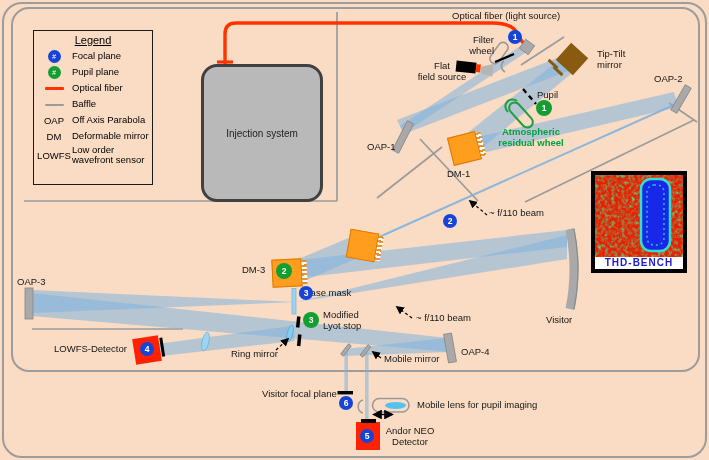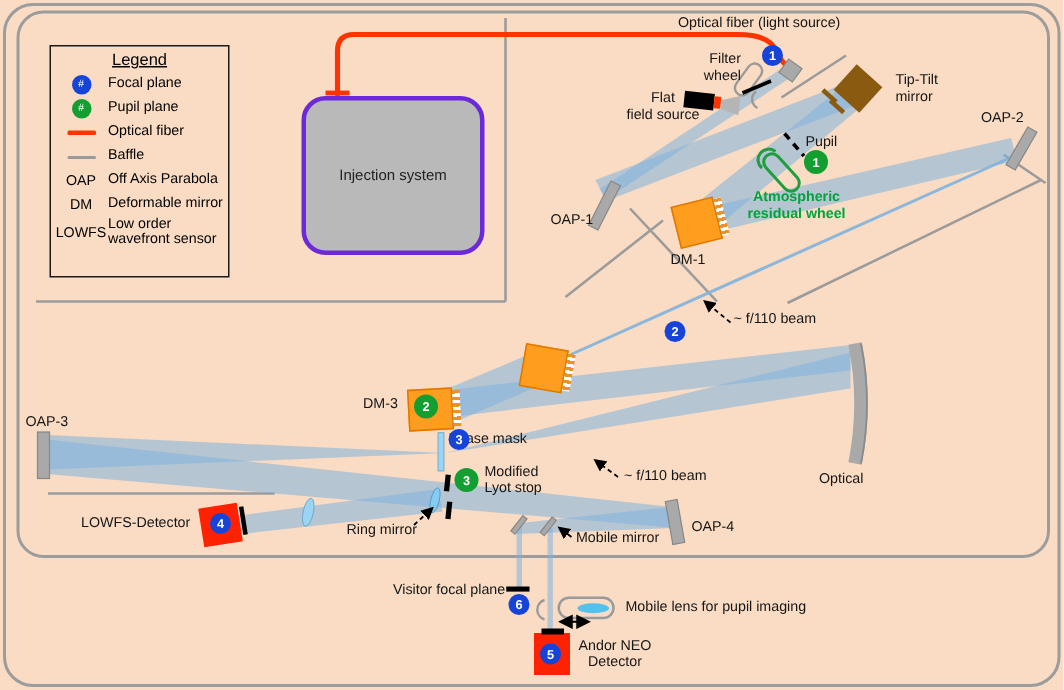--- a/index.html
+++ b/index.html
@@ -16,21 +16,21 @@
   .legend{position:absolute;left:33px;top:30px;width:120px;height:155px;border:1.5px solid #1a1a1a;z-index:4;display:flex;flex-direction:column;padding:3px 2px 2px 2px;box-sizing:border-box;}
   .lg-title{text-align:center;text-decoration:underline;font-size:11px;margin-bottom:3px;}
   .lg-row{display:flex;align-items:center;min-height:15px;margin-bottom:1px;}
   .lg-sym{width:36px;display:flex;align-items:center;justify-content:center;flex:none;}
   .lg-txt{font-size:9.5px;white-space:pre-line;line-height:1.1;}
   .lg-dot{width:13px;height:13px;border-radius:50%;background:#1644D9;color:#fff;font-size:7px;font-style:italic;display:flex;align-items:center;justify-content:center;}
   .lg-dot.grn{background:#129E30;}
   .lg-line{width:19px;height:3px;background:#FF3300;border-radius:1px;}
   .lg-line.gry{height:2px;background:#9a9a9a;}
   .lg-term{width:36px;text-align:center;font-size:9.5px;flex:none;}
-  .inj{position:absolute;left:201px;top:64px;width:122px;height:106px;background:#B9B9B9;border:3px solid #6d28d9;border-radius:16px;z-index:3;display:flex;align-items:center;justify-content:center;box-sizing:border-box;}
+  .inj{position:absolute;left:201px;top:64px;width:122px;height:138px;background:#B9B9B9;border:3px solid #404040;border-radius:16px;z-index:3;display:flex;align-items:center;justify-content:center;box-sizing:border-box;}
   .inj span{font-size:10px;color:#222;}
   .dm{position:absolute;background:#FF9D1E;border:1px solid #E07800;z-index:3;}
   .dm .comb{position:absolute;right:-6px;top:1px;bottom:1px;width:5px;background:repeating-linear-gradient(180deg,#E8912D 0 2.2px,#ffffff 2.2px 4.4px);}
   .det{position:absolute;background:#FF2200;z-index:3;}
   .blkbar{position:absolute;background:#000;z-index:4;}
   .thd{position:absolute;left:591px;top:171px;width:96px;height:102px;border:4px solid #000;box-sizing:border-box;background:#E82000;z-index:3;}
   .thd-cap{position:absolute;left:0;right:0;bottom:0;height:12px;background:#fff;color:#2222CC;font-weight:bold;font-size:10px;letter-spacing:1px;text-align:center;line-height:12px;}
 </style>
 </head>
 <body>
@@ -194,41 +194,50 @@
   <div class="dm" style="left:272px;top:259px;width:28px;height:26px;transform:rotate(-3deg);">
       <div class="comb"></div>
     </div>
 
   <div class="det" style="left:134px;top:337px;width:26px;height:26px;transform:rotate(-9deg);">
     <div class="blkbar" style="right:-4px;top:3px;width:3.5px;height:19px;"></div>
   </div>
   <div class="det" style="left:356px;top:422px;width:24px;height:28px;"></div>
   <div class="blkbar" style="left:361px;top:418.5px;width:15px;height:4.5px;"></div>
 
+  <div class="thd">
+    <svg width="88" height="82">
+      <rect width="88" height="82" fill="#E82000"></rect>
+      <rect width="88" height="82" filter="url(#spk)"></rect>
+      <rect x="46" y="4" width="29" height="72" rx="10" fill="#1828E8" stroke="#35E0C8" stroke-width="2.5"></rect>
+      <rect x="52" y="10" width="17" height="60" rx="7" fill="none" stroke="#2fb8e8" stroke-width="1.5" stroke-dasharray="2 3"></rect>
+    </svg>
+    <div class="thd-cap">THD-BENCH</div>
+  </div>
 
   <div class="lbl" style="left:452px;top:10px;">Optical fiber (light source)</div>
   <div class="lbl rgt" style="left:452px;top:34px;width:42px;">Filter
 wheel</div>
   <div class="lbl ctr" style="left:411px;top:60px;width:62px;">Flat
 field source</div>
   <div class="lbl" style="left:597px;top:48px;">Tip-Tilt
 mirror</div>
   <div class="lbl" style="left:654px;top:73px;">OAP-2</div>
   <div class="lbl" style="left:367px;top:141px;">OAP-1</div>
   <div class="lbl" style="left:447px;top:168px;">DM-1</div>
   <div class="lbl" style="left:537px;top:89px;">Pupil</div>
   <div class="lbl ctr green-lbl" style="left:493px;top:126px;width:76px;">Atmospheric
 residual wheel</div>
   <div class="lbl" style="left:489px;top:207px;">~ f/110 beam</div>
   <div class="lbl" style="left:242px;top:264px;">DM-3</div>
   <div class="lbl" style="left:299px;top:287px;">Phase mask</div>
   <div class="lbl" style="left:323px;top:309px;">Modified
 Lyot stop</div>
   <div class="lbl" style="left:416px;top:312px;">~ f/110 beam</div>
-  <div class="lbl" style="left:546px;top:314px;">Optical</div>
+  <div class="lbl" style="left:546px;top:314px;">Visitor</div>
   <div class="lbl" style="left:17px;top:276px;">OAP-3</div>
   <div class="lbl" style="left:54px;top:343px;">LOWFS-Detector</div>
   <div class="lbl" style="left:231px;top:348px;">Ring mirror</div>
   <div class="lbl" style="left:384px;top:353px;">Mobile mirror</div>
   <div class="lbl" style="left:461px;top:346px;">OAP-4</div>
   <div class="lbl" style="left:262px;top:388px;">Visitor focal plane</div>
   <div class="lbl" style="left:417px;top:399px;">Mobile lens for pupil imaging</div>
   <div class="lbl ctr" style="left:383px;top:425px;width:54px;">Andor NEO
 Detector</div>
 

